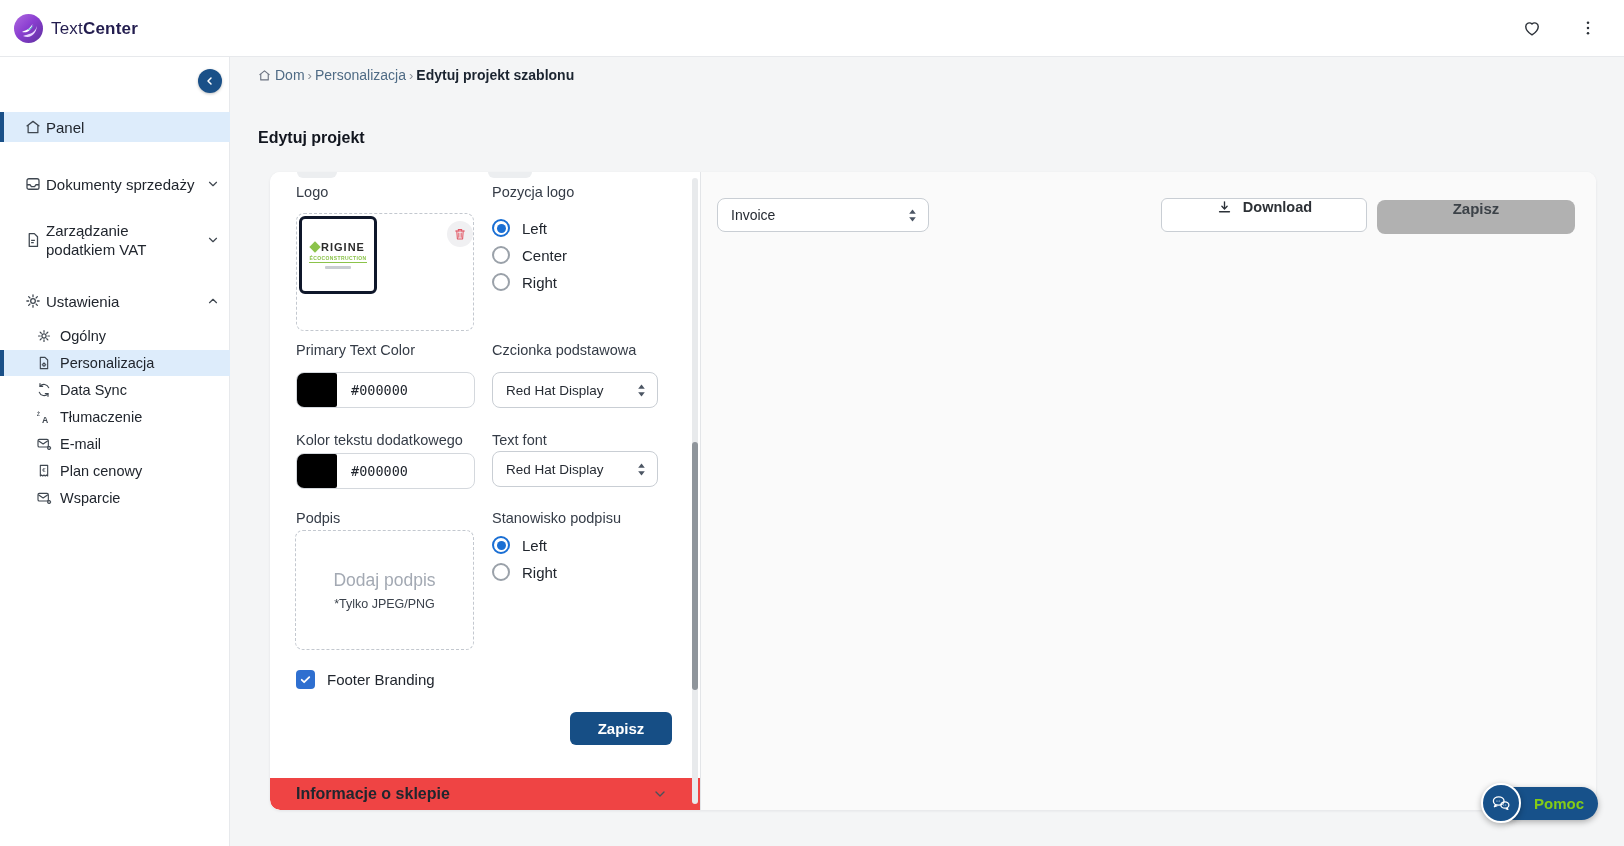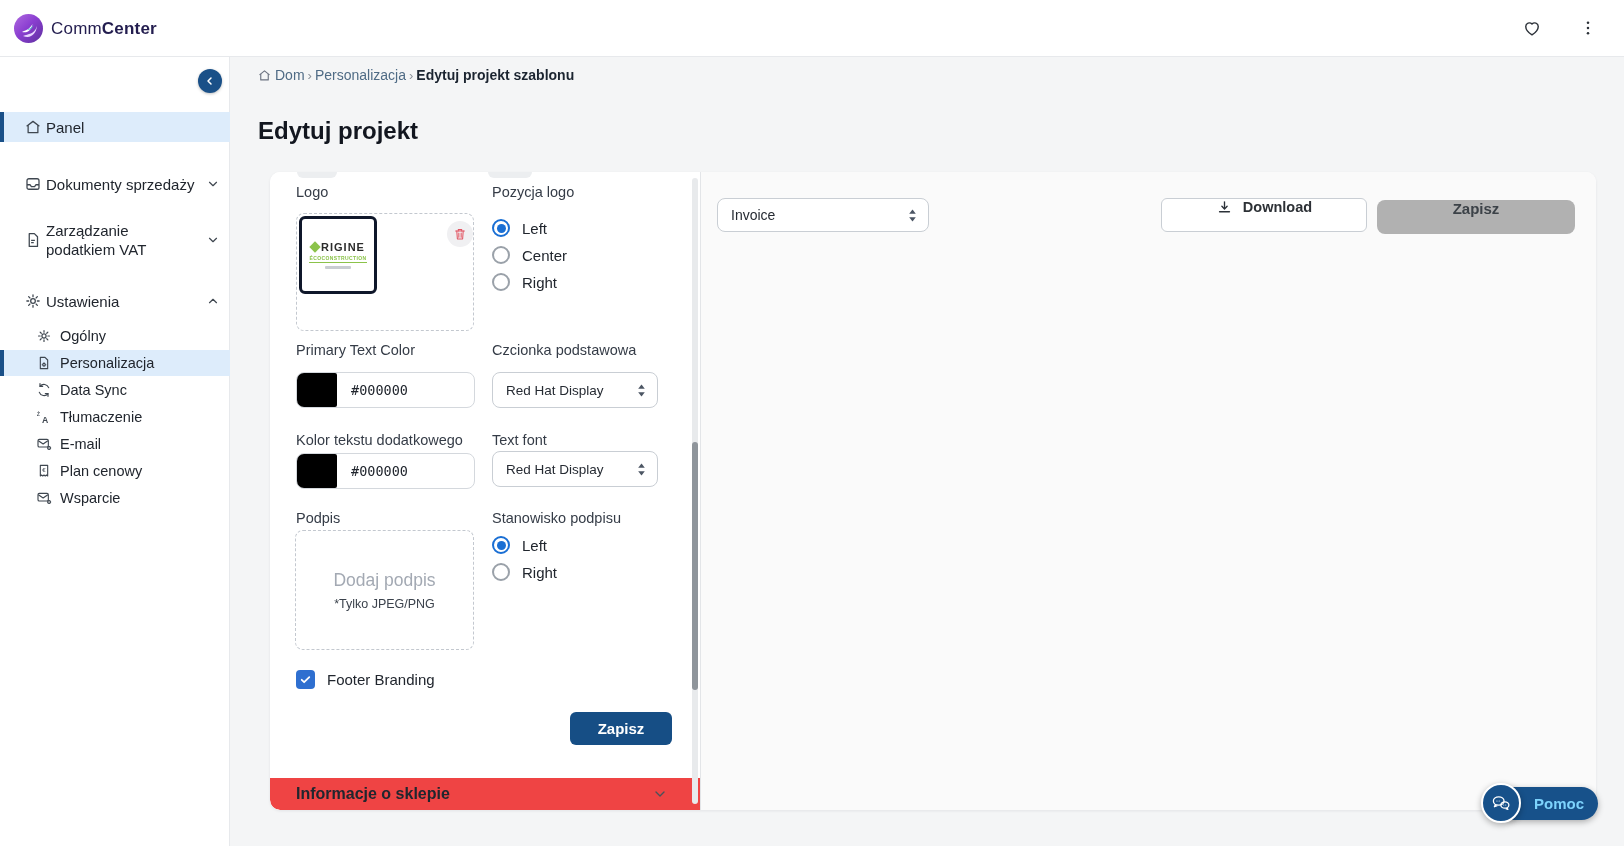--- a/index.html
+++ b/index.html
@@ -32,21 +32,21 @@
   .sub-active { background:#ddecfb; border-left:4px solid #1a5088; }
   .sub-active .nico { left:32px; }
   .sub-active .nlabel { left:56px; }
 
   
   .main { position:absolute; left:230px; top:57px; right:0; bottom:0; background:#f4f5f6; }
   .breadcrumb { position:absolute; left:27px; top:10px; display:flex; align-items:center; gap:3px; font-size:14px; }
   .crumb-link { color:#4f6b85; cursor:pointer; }
   .crumb-sep { color:#8c939c; font-size:13px; }
   .crumb-current { color:#1b2430; font-weight:bold; }
-  .page-title { position:absolute; left:28px; top:60px; font-size:24px; font-weight:bold; color:#12161f; }
+  .page-title { position:absolute; left:28px; top:72px; font-size:16px; font-weight:bold; color:#12161f; }
 
   .card { position:absolute; left:40px; top:115px; width:1326px; height:638px; background:#fff; border-radius:10px; box-shadow:0 1px 3px rgba(20,30,50,.08); }
 
   
   .form-pane { position:absolute; left:0; top:0; width:430px; height:638px; background:#fff; border-radius:10px 0 0 10px; overflow:hidden; }
   .remnant { position:absolute; top:0; height:6px; background:#eceef0; border-radius:0 0 6px 6px; }
   .f-label { position:absolute; font-size:14.5px; color:#353c47; }
   .dash-box { position:absolute; border:1px dashed #c3c8cf; border-radius:8px; background:#fff; }
   .logo-card { position:absolute; left:2px; top:2px; width:78px; height:78px; background:#fff; border:3px solid #0f172a; border-radius:6px; display:flex; flex-direction:column; align-items:center; justify-content:center; }
   .logo-line1 { font-size:11px; font-weight:bold; letter-spacing:1px; color:#2b2b2b; display:flex; align-items:center; }
@@ -79,39 +79,39 @@
   
   .preview-pane { position:absolute; left:430px; top:0; width:896px; height:638px; background:#fafafa; border-left:1px solid #e3e5e8; border-radius:0 10px 10px 0; }
   .pv-btn { position:absolute; top:26px; height:34px; border-radius:8px; display:flex; justify-content:center; cursor:pointer; }
   .pv-outline { background:#fff; border:1px solid #c9ced4; }
   .download-label { font-size:14.5px; font-weight:600; color:#2d3136; margin-left:10px; }
   .pv-save { background:#b1b1b1; color:#3c4248; font-weight:600; font-size:15px; }
 
   
   .help-widget { position:absolute; left:1481px; top:783px; z-index:40; }
   .help-pill { position:absolute; left:17px; top:4px; width:100px; height:33px; background:#17518a; border-radius:17px; box-shadow:0 2px 6px rgba(0,0,0,.3); display:flex; align-items:center; justify-content:center; padding-left:22px; cursor:pointer; }
-  .help-label { color:#7dd3fc; font-size:15px; font-weight:600; }
+  .help-label { color:#84cc16; font-size:15px; font-weight:600; }
   .help-circle { position:absolute; left:0; top:0; width:40px; height:40px; border-radius:50%; background:#17518a; border:2.5px solid #fff; box-shadow:0 2px 6px rgba(0,0,0,.3); display:flex; align-items:center; justify-content:center; cursor:pointer; z-index:2; }
 
   .stepper { width:11px; height:15px; color:#4b5563; flex:0 0 auto; }
   svg { display:block; }
 </style>
 </head>
 <body>
 
 <div class="topbar">
   <div class="brand">
     <span class="brand-circle">
       <svg viewBox="0 0 29 29">
         <path d="M9 22c8 3 13-2 14-10c-3 9-8.5 7.5-14 10z" fill="#e9d5ff"></path>
         <path d="M8 18c6 1.5 9.5-2.5 10.5-8c-3.5 6-7 6-10.5 8z" fill="#ffffff"></path>
         <path d="M13 16c3.5 0 5.5-2 6.5-5c-2 3-4 3.6-6.5 5z" fill="#59c3c8"></path>
       </svg>
     </span>
-    <span class="brand-text"><span>Comm</span><span class="bold">Center</span></span>
+    <span class="brand-text"><span>Text</span><span class="bold">Center</span></span>
   </div>
   <div class="topbar-icons">
     <span class="icon-btn">
       <svg width="20" height="20" viewBox="0 0 24 24" fill="none" stroke="#2b3138" stroke-width="1.7" stroke-linejoin="round">
         <path d="M12 20.2S4.5 15.4 4.5 10.1A4.3 4.3 0 0 1 12 7.3a4.3 4.3 0 0 1 7.5 2.8c0 5.3-7.5 10.1-7.5 10.1z"></path>
       </svg>
     </span>
     <span class="icon-btn">
       <svg width="18" height="18" viewBox="0 0 24 24" fill="#2b3138">
         <circle cx="12" cy="5" r="1.7"></circle>

